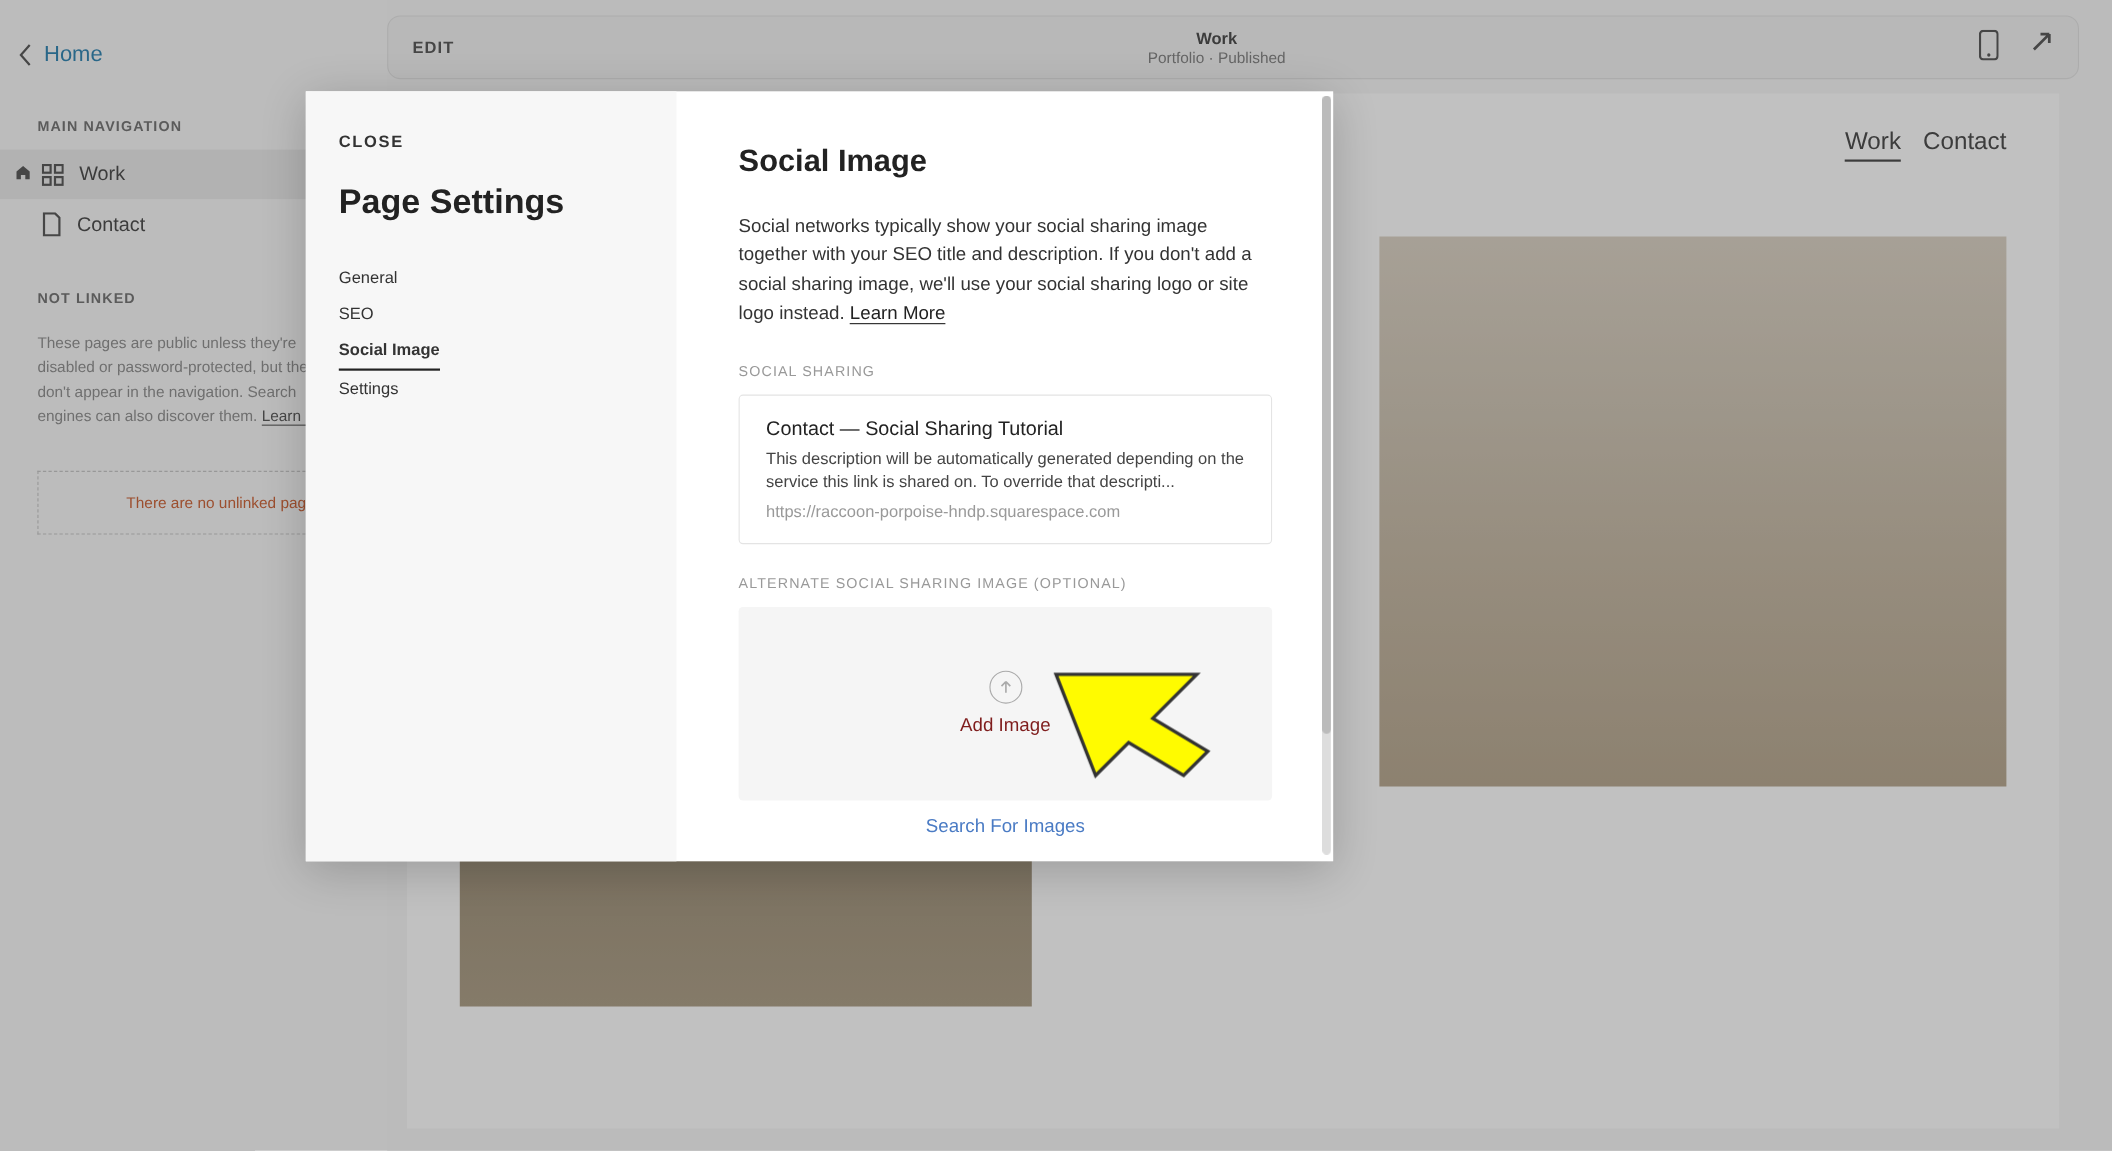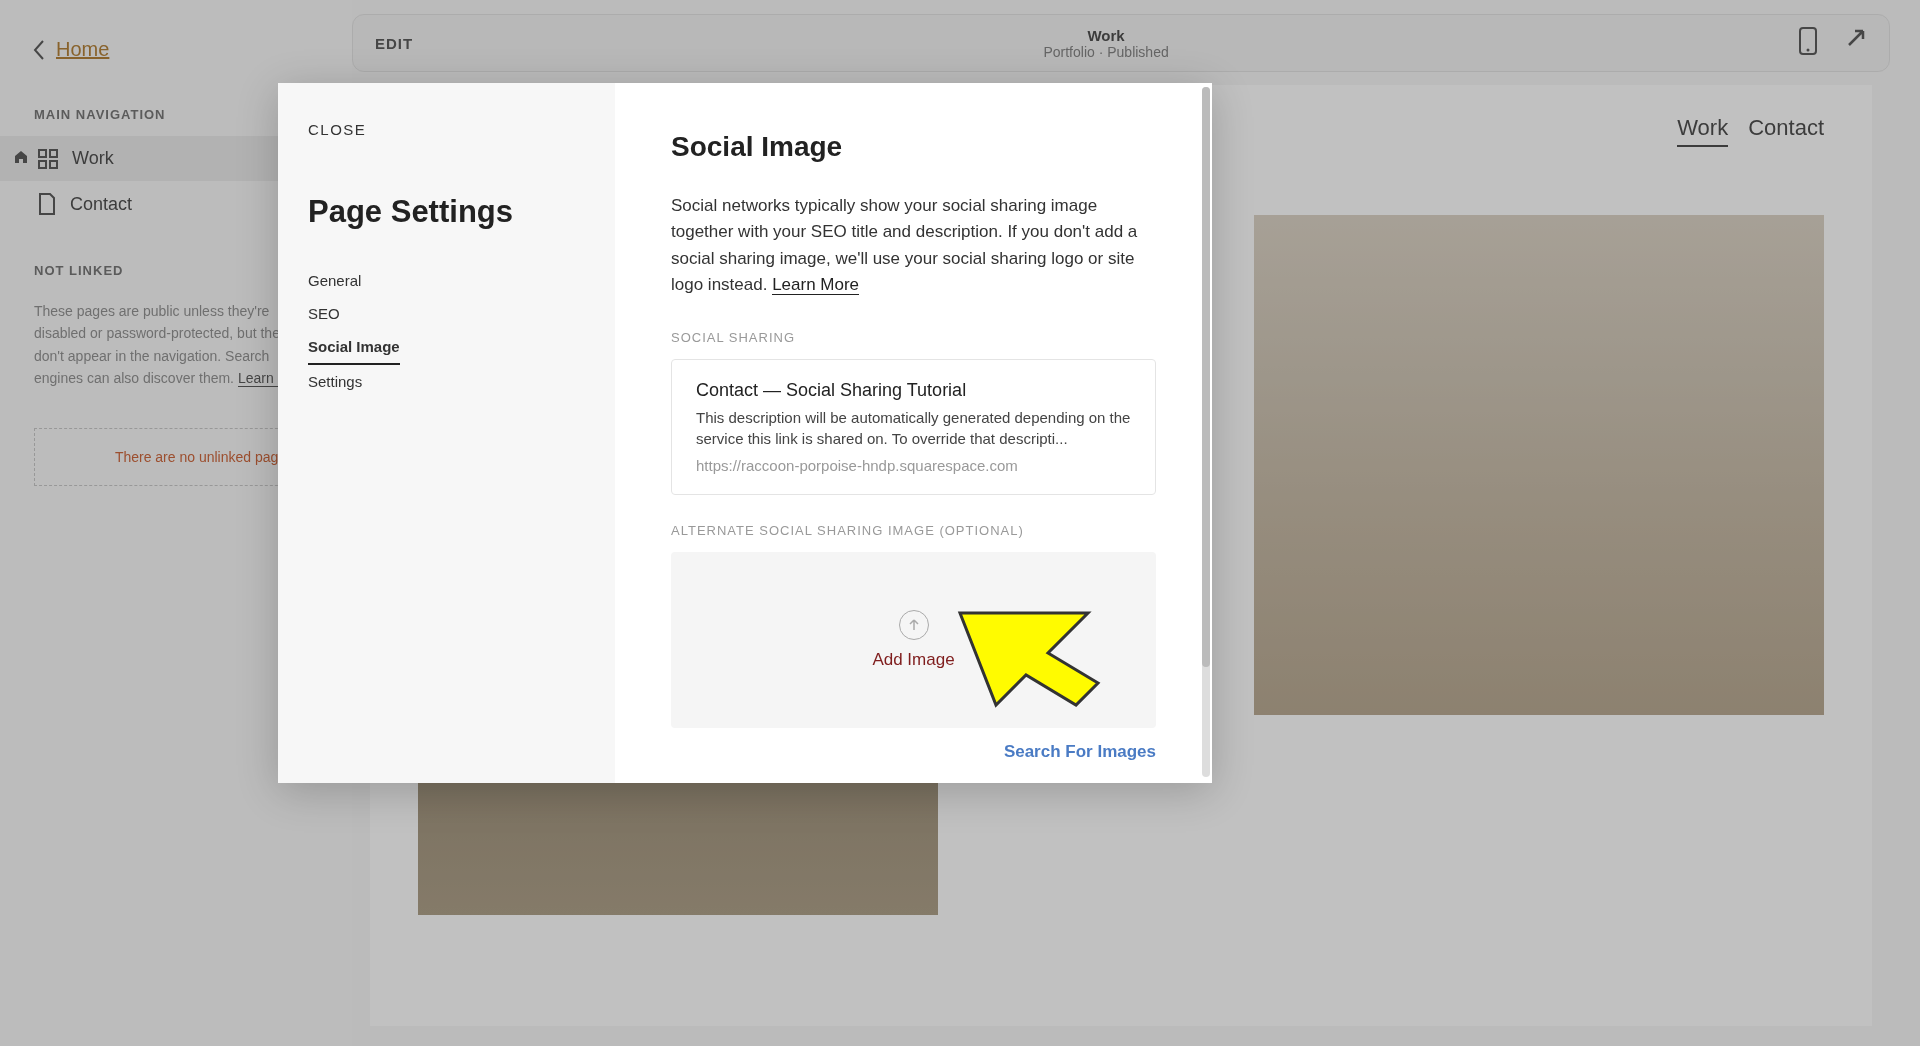--- a/index.html
+++ b/index.html
@@ -31,25 +31,24 @@
       top: 0;
       width: 352px;
       height: 100%;
       background: #f7f7f7;
       padding: 28px 0;
     }
     
     .home-link {
       display: flex;
       align-items: center;
-      padding: 10px 32px;
+      padding: 10px 16px;
       font-size: 20px;
-      color: #a16207;
-      cursor: pointer;
-      text-decoration: underline;
+      color: #0369a1;
+      cursor: pointer;
     }
     
     .home-link svg {
       margin-right: 10px;
     }
     
     .nav-heading {
       font-size: 13px;
       font-weight: 600;
       letter-spacing: 1px;
@@ -210,25 +209,25 @@
     }
     
     .modal-sidebar {
       width: 337px;
       background: #f7f7f7;
       padding: 38px 30px;
     }
     
     .close-btn {
       font-size: 15px;
-      font-weight: 400;
+      font-weight: 700;
       letter-spacing: 1.5px;
       color: #333;
       cursor: pointer;
-      margin-bottom: 56px;
+      margin-bottom: 28px;
     }
     
     .modal-title {
       font-size: 31px;
       font-weight: 600;
       color: #222;
       margin-bottom: 34px;
     }
     
     .tab-item {
@@ -327,25 +326,24 @@
       justify-content: center;
       margin-bottom: 10px;
     }
     
     .upload-text {
       font-size: 17px;
       color: #7f1d1d;
     }
     
     .search-link {
-      text-align: right;
+      text-align: center;
       font-size: 17px;
       color: #4a7bc4;
       cursor: pointer;
-      font-weight: bold;
     }
     
     .yellow-cursor {
       position: absolute;
       width: 160px;
       height: 110px;
       left: 670px;
       top: 522px;
     }
     

